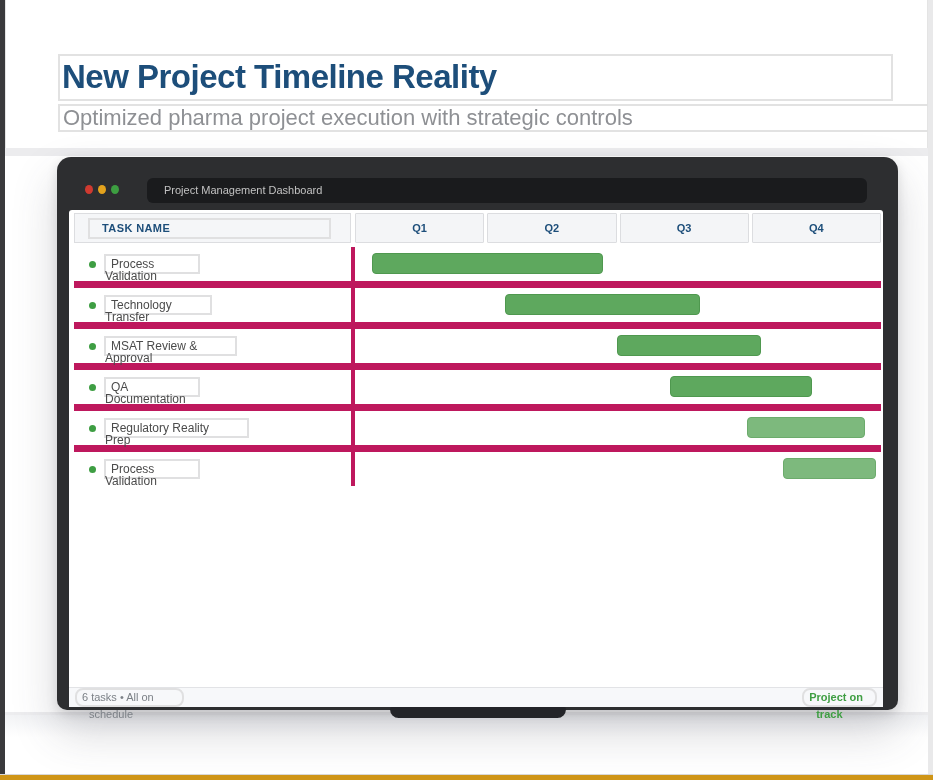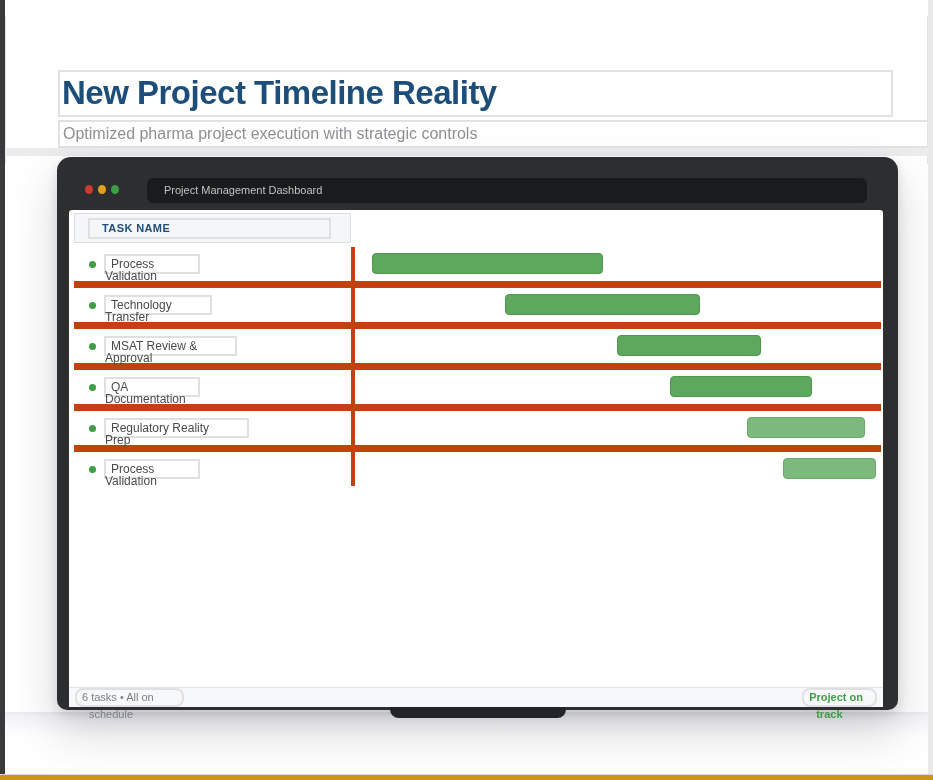--- a/index.html
+++ b/index.html
@@ -2,27 +2,27 @@
 <html><head>
 <meta charset="utf-8">
 <style>
   html,body{margin:0;padding:0;background:#fff;}
   .page{position:relative;width:933px;height:780px;background:#ffffff;overflow:hidden;
         font-family:"Liberation Sans",sans-serif;}
   .left-strip{position:absolute;left:0;top:0;width:5px;height:780px;background:#3a3a3c;z-index:6;}
   .right-strip{position:absolute;right:0;top:0;width:5px;height:780px;background:#e9e9ea;z-index:6;}
 
   
-  .top-band{position:absolute;left:5px;right:5px;top:16px;height:148px;background:#fff;
+  .top-band{position:absolute;left:5px;right:5px;top:0;height:148px;background:#fff;
             border-left:1px solid #e4e4e4;border-right:1px solid #e4e4e4;}
   .title-box{position:absolute;left:52px;top:54px;width:829px;height:43px;border:2px solid #e2e2e2;
              padding-left:2px;overflow:visible;}
   .title-box h1{margin:0;font-size:33px;line-height:42px;font-weight:bold;color:#1d4e7a;letter-spacing:-.5px;}
   .subtitle-box{position:absolute;left:52px;top:104px;width:867px;height:24px;border:2px solid #e2e2e2;
-                padding-left:3px;font-size:16px;line-height:23px;color:#8e9094;}
+                padding-left:3px;font-size:22px;line-height:23px;color:#8e9094;}
 
   .divider{position:absolute;left:0;width:933px;z-index:1;}
   .d1{top:148px;height:8px;background:#ececee;}
   .d2{top:712px;height:3px;background:#ededef;}
   .bottom-band{position:absolute;left:5px;right:5px;top:715px;height:58px;
                background:linear-gradient(#f2f3f5,#ffffff 22px);}
   .amber{position:absolute;left:0;bottom:0;width:933px;height:5px;background:#cf9517;z-index:7;border-top:1px solid #d8d8d8;}
 
   
   .window{position:absolute;left:57px;top:157px;width:841px;height:553px;background:#2d2e30;
@@ -52,21 +52,21 @@
   .colrow{margin:3px 2px 0 5px;height:30px;display:flex;gap:4px;flex:none;}
   .taskcol{width:277px;box-sizing:border-box;background:#f5f6f8;border:1px solid #dcdde0;
            display:flex;align-items:center;padding-left:13px;flex:none;}
   .tn-box{width:243px;height:21px;font-size:11px;font-weight:bold;letter-spacing:.4px;color:#1d4e7a;
           line-height:17px;padding-left:12px;}
   .qcells{flex:1;display:flex;gap:3px;}
   .qcell{flex:1;box-sizing:border-box;background:#f4f5f7;border:1px solid #dcdde0;border-radius:1px;
          display:flex;align-items:center;justify-content:center;font-size:11px;font-weight:bold;color:#22405e;}
 
   
-  .rows{margin:4px 2px 0 5px;background:#c2410c;flex:none;}
+  .rows{margin:4px 2px 0 5px;background:#be185d;flex:none;}
   .trow{height:34px;display:flex;gap:4px;margin-bottom:7px;overflow:visible;}
   .trow:last-child{margin-bottom:0;}
   .tcell{width:277px;background:#ffffff;position:relative;display:flex;align-items:center;flex:none;}
   .tdot{width:7px;height:7px;border-radius:50%;margin-left:15px;flex:none;}
   .t-box{margin-left:8px;height:20px;min-width:96px;font-size:12px;color:#4b4b4b;line-height:16px;
          padding:0 38px 0 5px;white-space:nowrap;width:fit-content;}
   .t-line2{position:absolute;left:31px;top:22px;font-size:12px;color:#4b4b4b;white-space:nowrap;z-index:3;}
   .tl{flex:1;background:#ffffff;position:relative;}
   .gbar{position:absolute;top:6px;height:21px;box-sizing:border-box;border-radius:4px;border:1px solid #4f984f;}
 
@@ -110,20 +110,26 @@
       <span>Project Management Dashboard</span>
     </div>
 
     <div class="panel">
 
 
       <div class="colrow">
         <div class="taskcol">
           <div class="txtbox tn-box" style="color: rgb(29, 78, 122);">TASK NAME</div>
         </div>
+        <div id="qcells" class="qcells">
+            <div class="qcell" style="color: rgb(29, 78, 122);">Q1</div>
+            <div class="qcell" style="color: rgb(29, 78, 122);">Q2</div>
+            <div class="qcell" style="color: rgb(29, 78, 122);">Q3</div>
+            <div class="qcell" style="color: rgb(29, 78, 122);">Q4</div>
+          </div>
       </div>
 
       <div id="rows" class="rows">
           <div class="trow">
             <div class="tcell">
               <span class="tdot" style="background: rgb(62, 158, 67);"></span>
               <span class="txtbox t-box">Process</span>
               <span class="t-line2">Validation</span>
             </div>
             <div class="tl">

